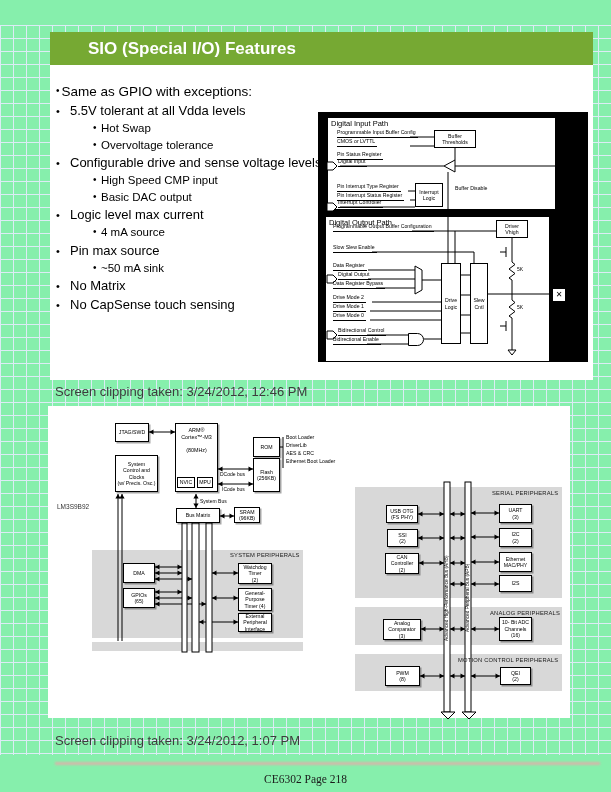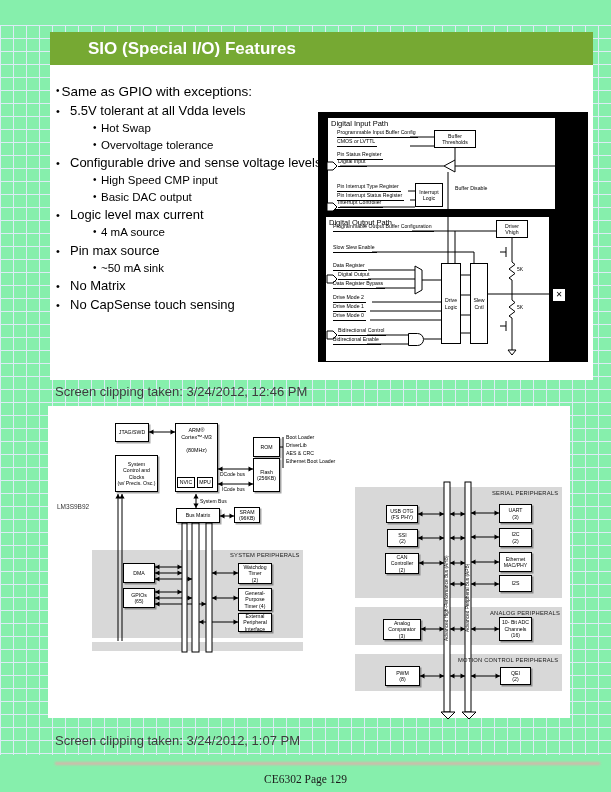--- a/index.html
+++ b/index.html
@@ -342,15 +342,15 @@
 (8)</div>
   <div class="bx sh" style="left:500px;top:667px;width:31px;height:18px;">QEI
 (2)</div>
 
   <div class="rot" style="left:444px;top:490px;width:7px;height:216px;">Advanced High-Performance Bus (AHB)</div>
   <div class="rot" style="left:465px;top:490px;width:7px;height:216px;">Advanced Peripheral Bus (APB)</div>
 
   <div class="cap" style="left:55px;top:384px;">Screen clipping taken: 3/24/2012, 12:46 PM</div>
   <div class="cap" style="left:55px;top:733px;">Screen clipping taken: 3/24/2012, 1:07 PM</div>
   <div class="pinkline"></div>
-  <div class="footer">CE6302 Page 129</div>
+  <div class="footer">CE6302 Page 218</div>
 
 </div>
 
 </body></html>

